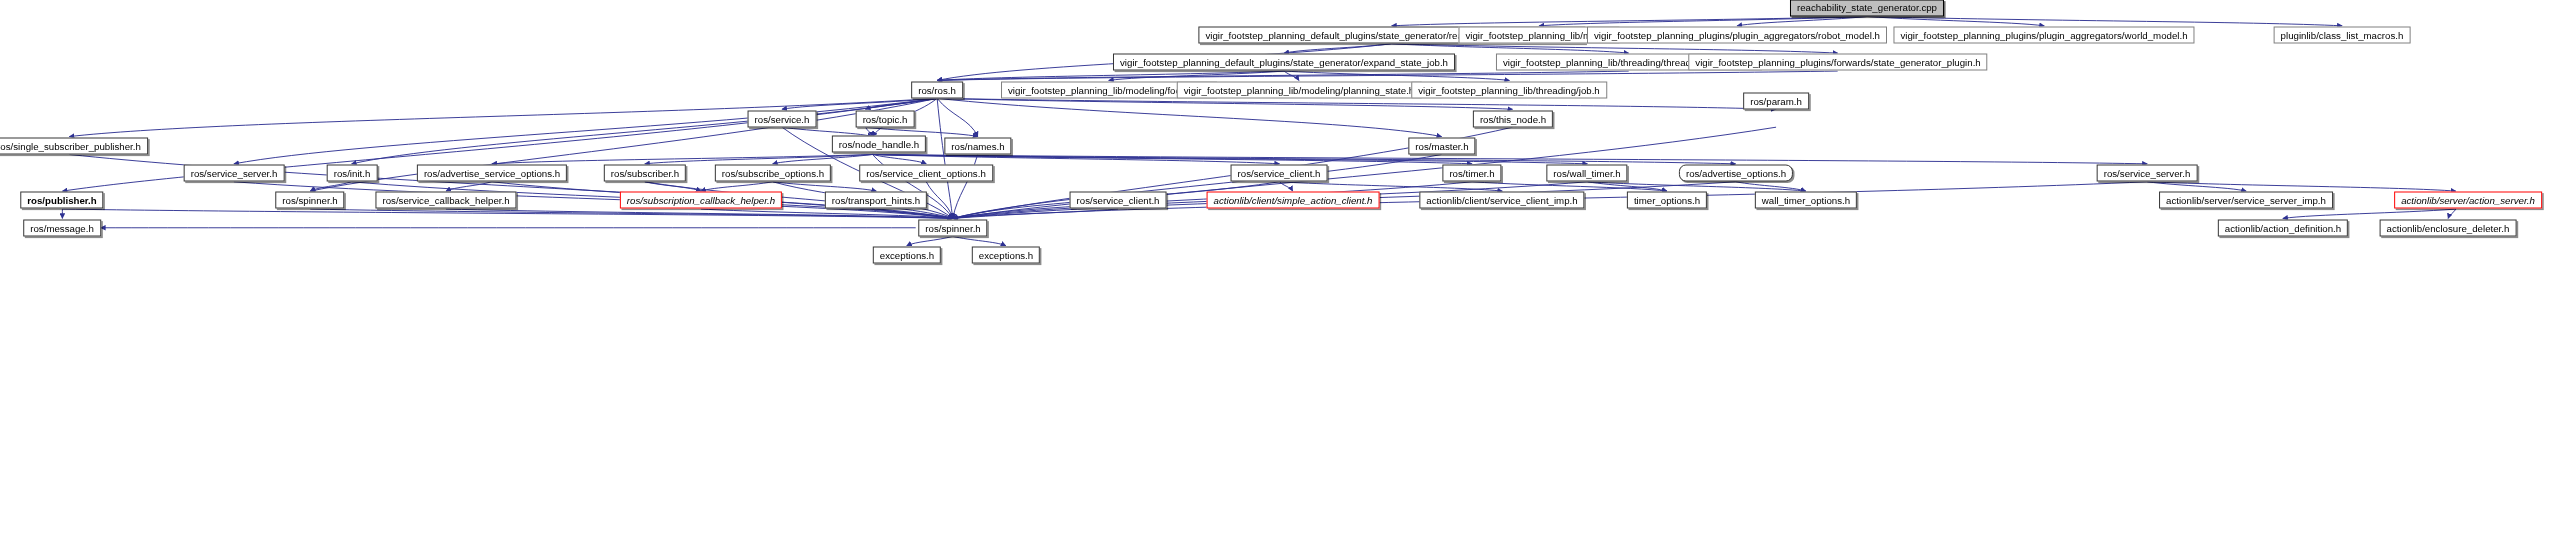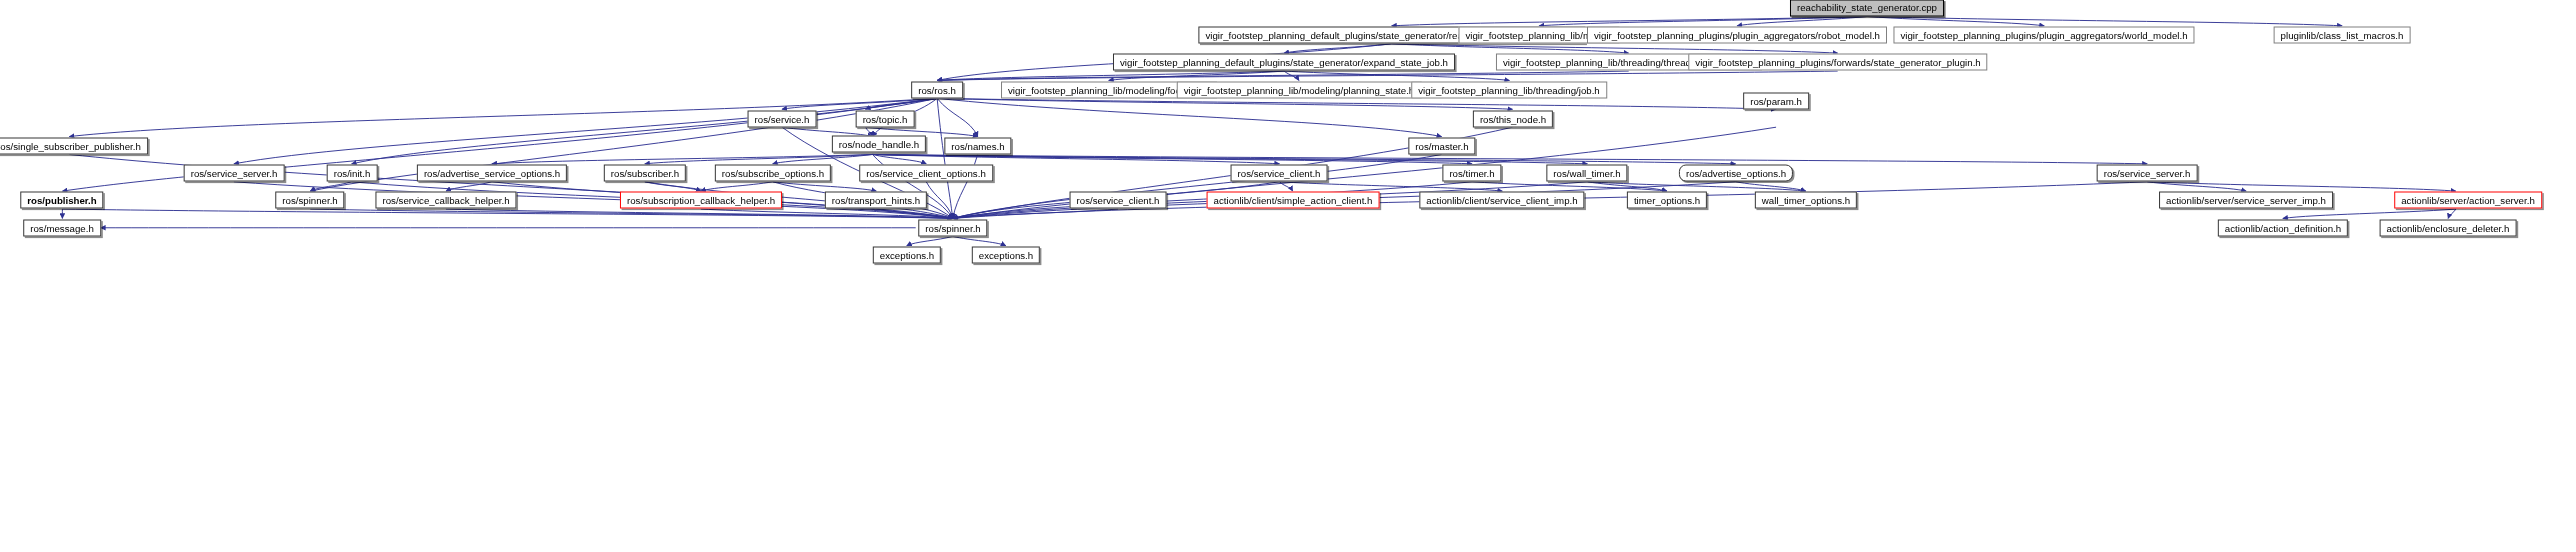--- a/index.html
+++ b/index.html
@@ -43,20 +43,21 @@
   .node.root {
     background: #bfbfbf;
     border: 0.8px solid #000000;
     box-shadow: 1.6px 1.6px 0 rgba(0,0,0,0.55);
   }
   .node.shadow {
     box-shadow: 1.6px 1.6px 0 rgba(0,0,0,0.45);
   }
   .node.red {
     border: 0.8px solid #ff0000;
+    font-style: italic;
   }
   .node.thin {
     border: 0.8px solid #808080;
   }
 </style>
 </head>
 <body>
 
 <div id="graph">
   <svg id="edges" xmlns="http://www.w3.org/2000/svg" viewBox="0 0 3304 709" width="2576" height="553">

